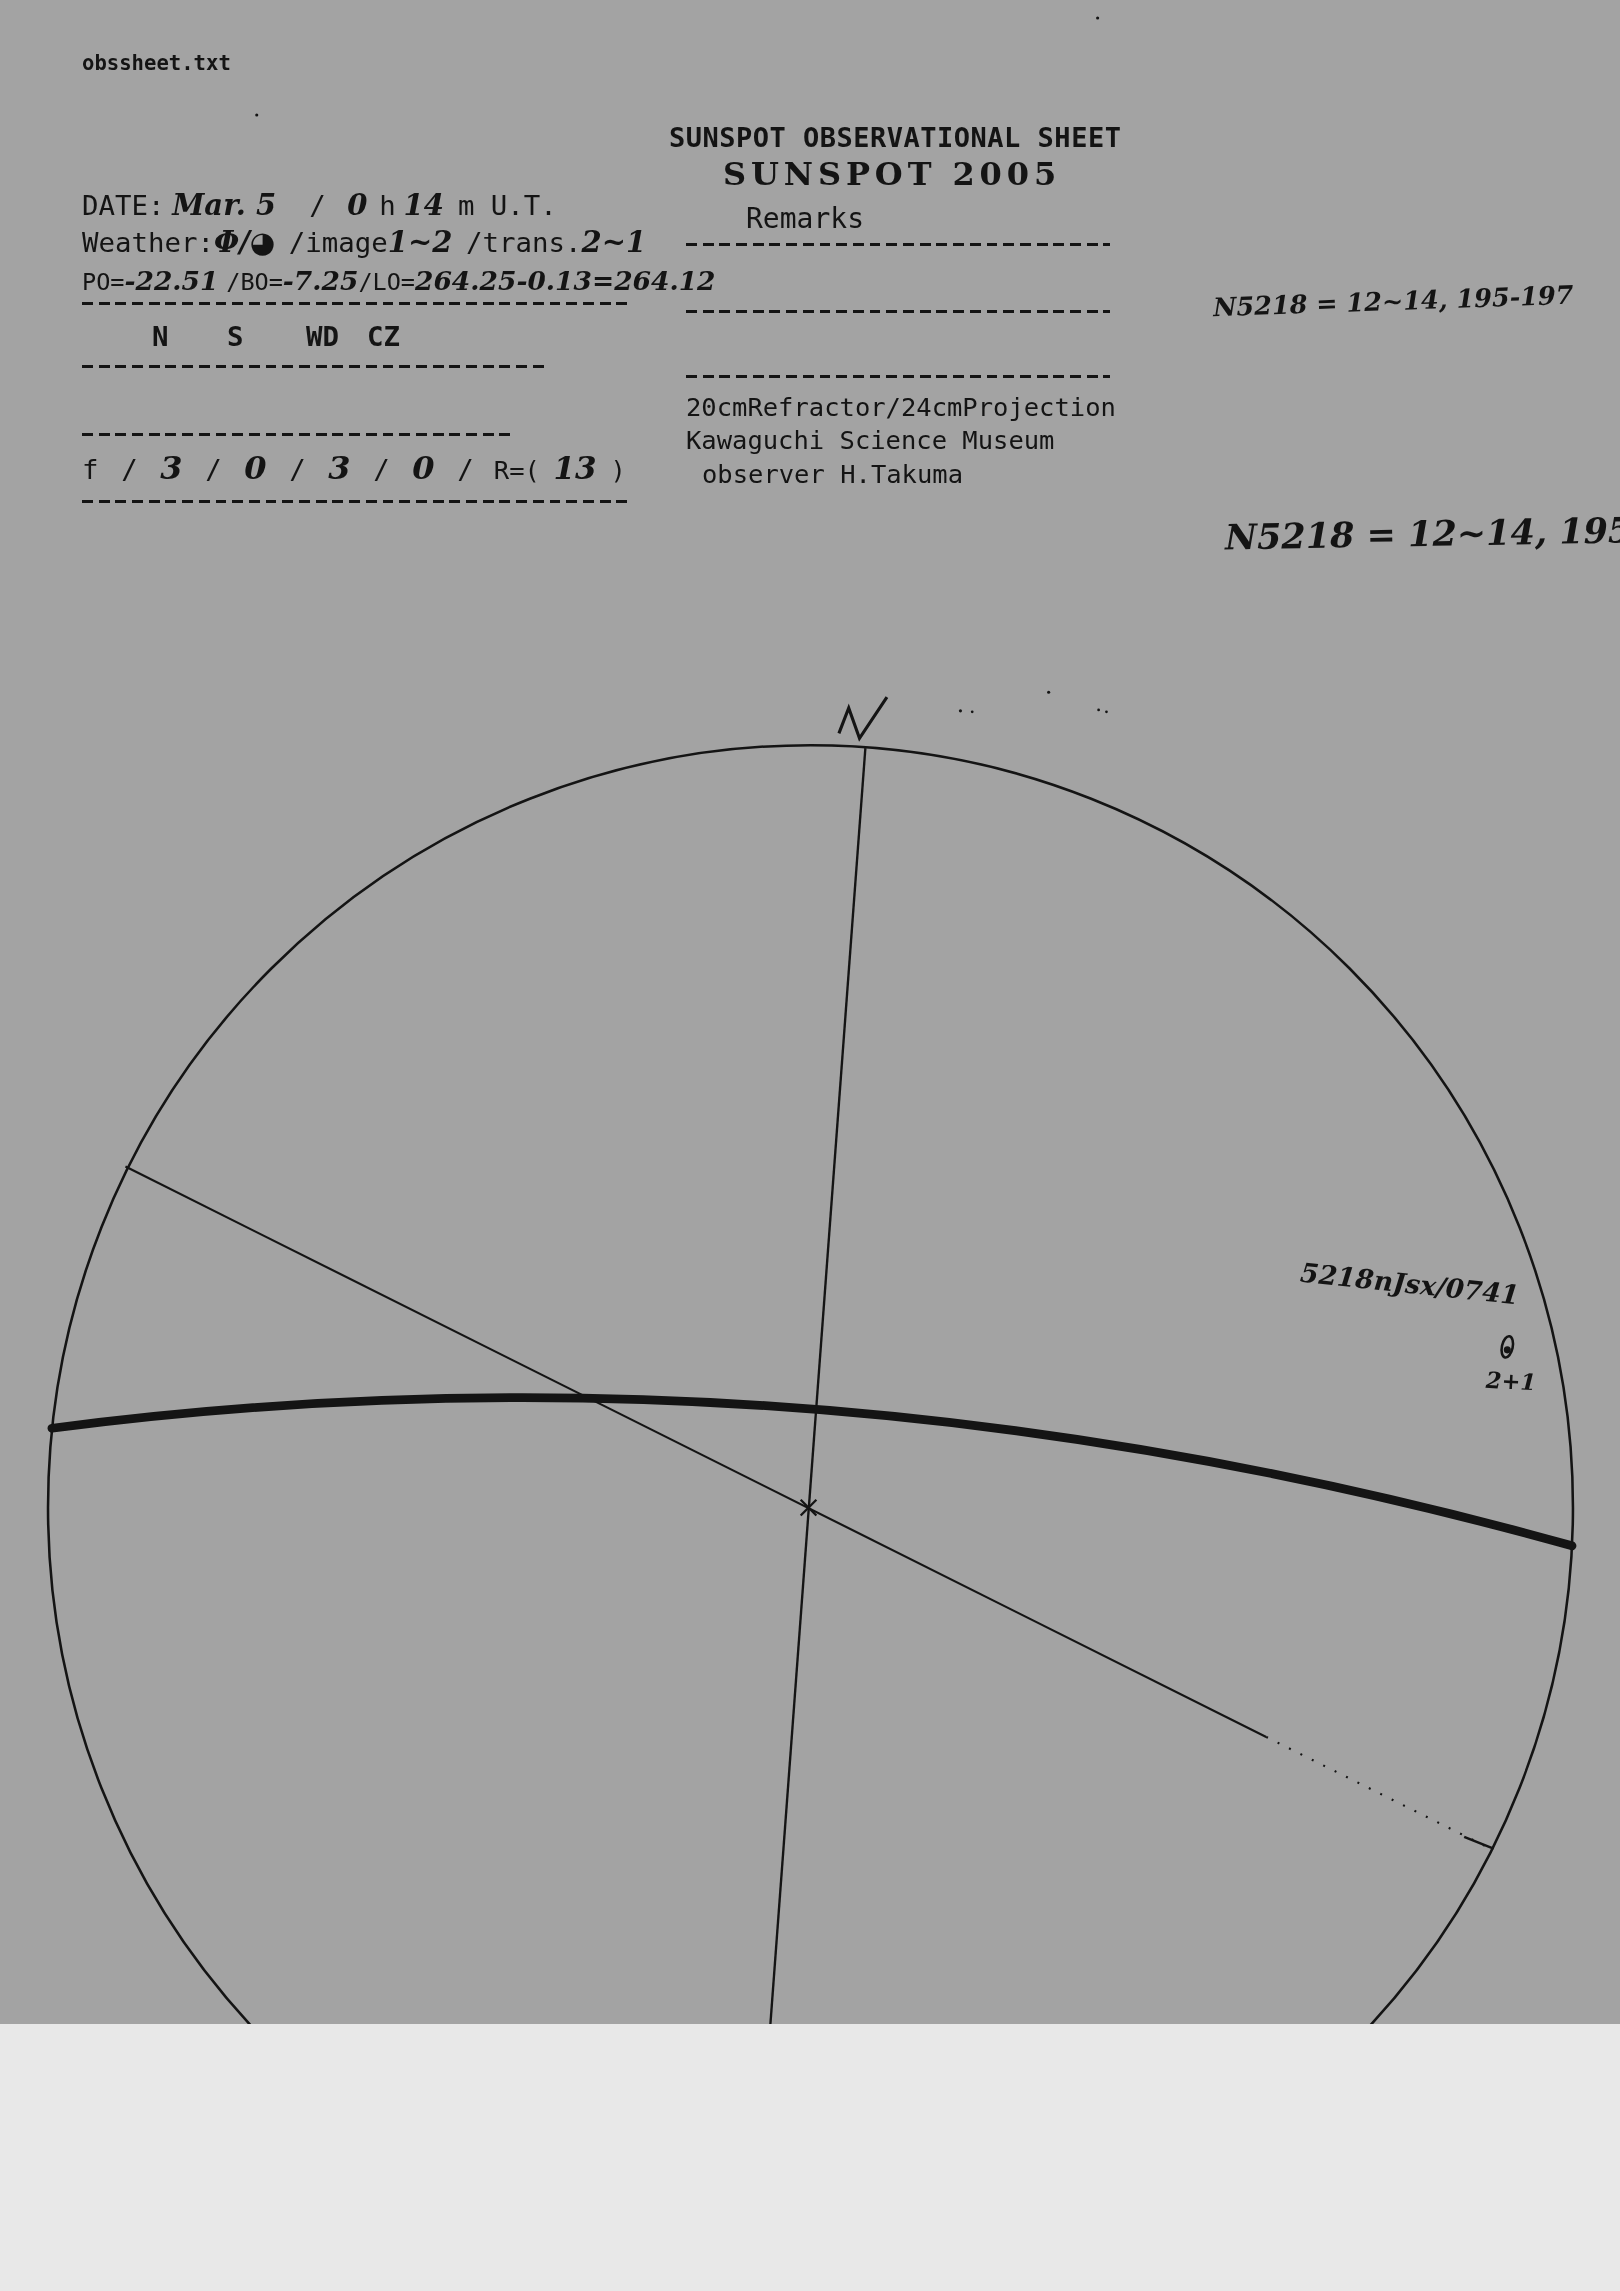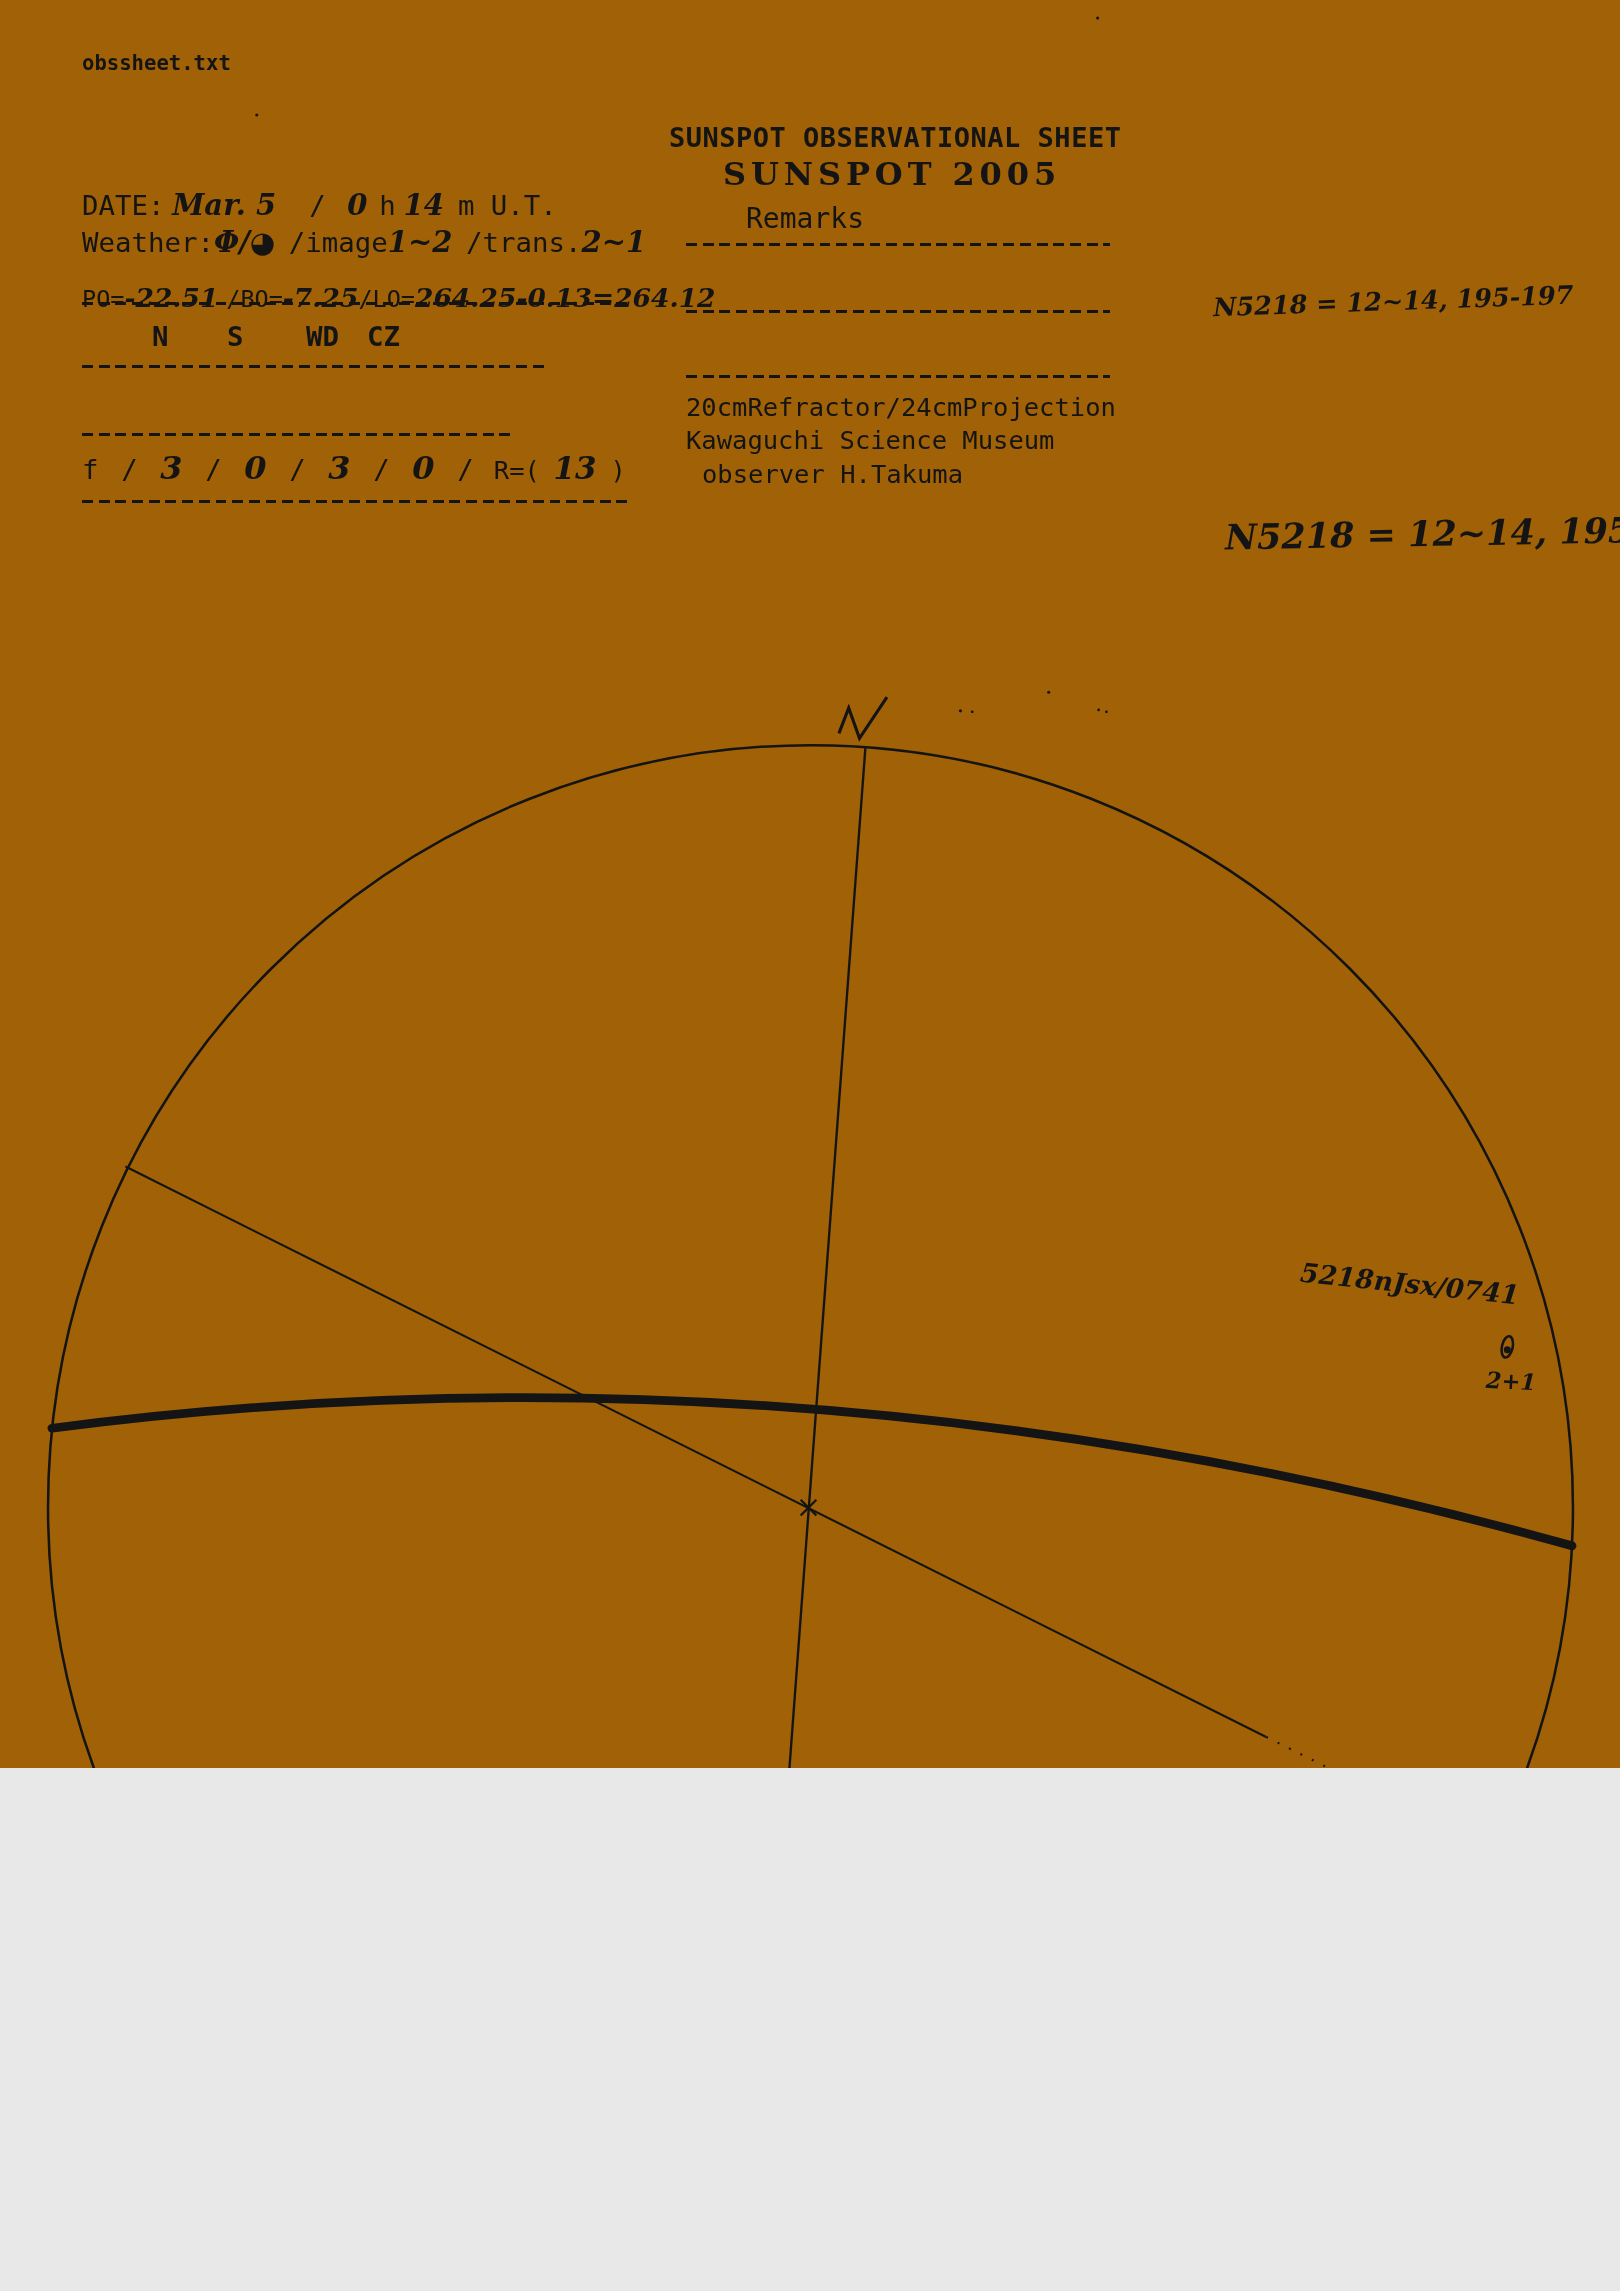--- a/index.html
+++ b/index.html
@@ -1,19 +1,19 @@
 <!DOCTYPE html>
 <html><head>
 <meta charset="utf-8">
 <style>
   html,body{margin:0;padding:0;background:#e8e8e8;}
   #page{
     position:relative;
-    width:1620px;height:1768px;
-    background:#a16207;
+    width:1620px;height:2024px;
+    background:#a3a3a3;
     color:#141414;
     overflow:hidden;
     font-family:"DejaVu Sans Mono", monospace;
   }
   .abs{position:absolute;white-space:nowrap;}
   .hw{font-family:"DejaVu Serif", serif;font-style:italic;font-weight:bold;}
   
   .trule{
     position:absolute;height:2.9px;
     background:repeating-linear-gradient(90deg,#141414 0 10.8px,transparent 10.8px 16.7px);
@@ -93,21 +93,21 @@
   <div class="abs inst" style="left:702px;top:459px;">observer H.Takuma</div>
 
   <div class="abs formline" style="left:82px;top:188px;">
     <span>DATE:</span><span class="hw" style="margin-left:7.8px;">Mar. 5</span><span style="margin-left:33px;">/</span><span class="hw" style="margin-left:21.6px;">0</span><span style="margin-left:11.8px;">h</span><span class="hw" style="margin-left:7.8px;">14</span><span style="margin-left:14px;">m U.T.</span>
   </div>
 
   <div class="abs formline" style="left:82px;top:225px;">
     <span>Weather:</span><span class="hw">Φ/◕</span><span style="margin-left:13.7px;">/image</span><span class="hw">1~2</span><span style="margin-left:13.7px;">/trans.</span><span class="hw">2~1</span>
   </div>
 
-  <div class="abs smallform" style="left:82px;top:282px;">
+  <div class="abs smallform" style="left:82px;top:265px;">
     <span>PO=</span><span class="hw">-22.51</span><span style="margin-left:7.8px;">/BO=</span><span class="hw">-7.25</span><span>/LO=</span><span class="hw">264.25-0.13=264.12</span>
   </div>
 
   <div class="trule" style="left:82px;top:302px;width:545px;"></div>
 
   <div class="abs" style="left:82px;top:321px;width:490px;height:33px;">
     <span class="abs colhead" style="left:70px;">N</span>
     <span class="abs colhead" style="left:145px;">S</span>
     <span class="abs colhead" style="left:224px;">WD</span>
     <span class="abs colhead" style="left:285px;">CZ</span>

